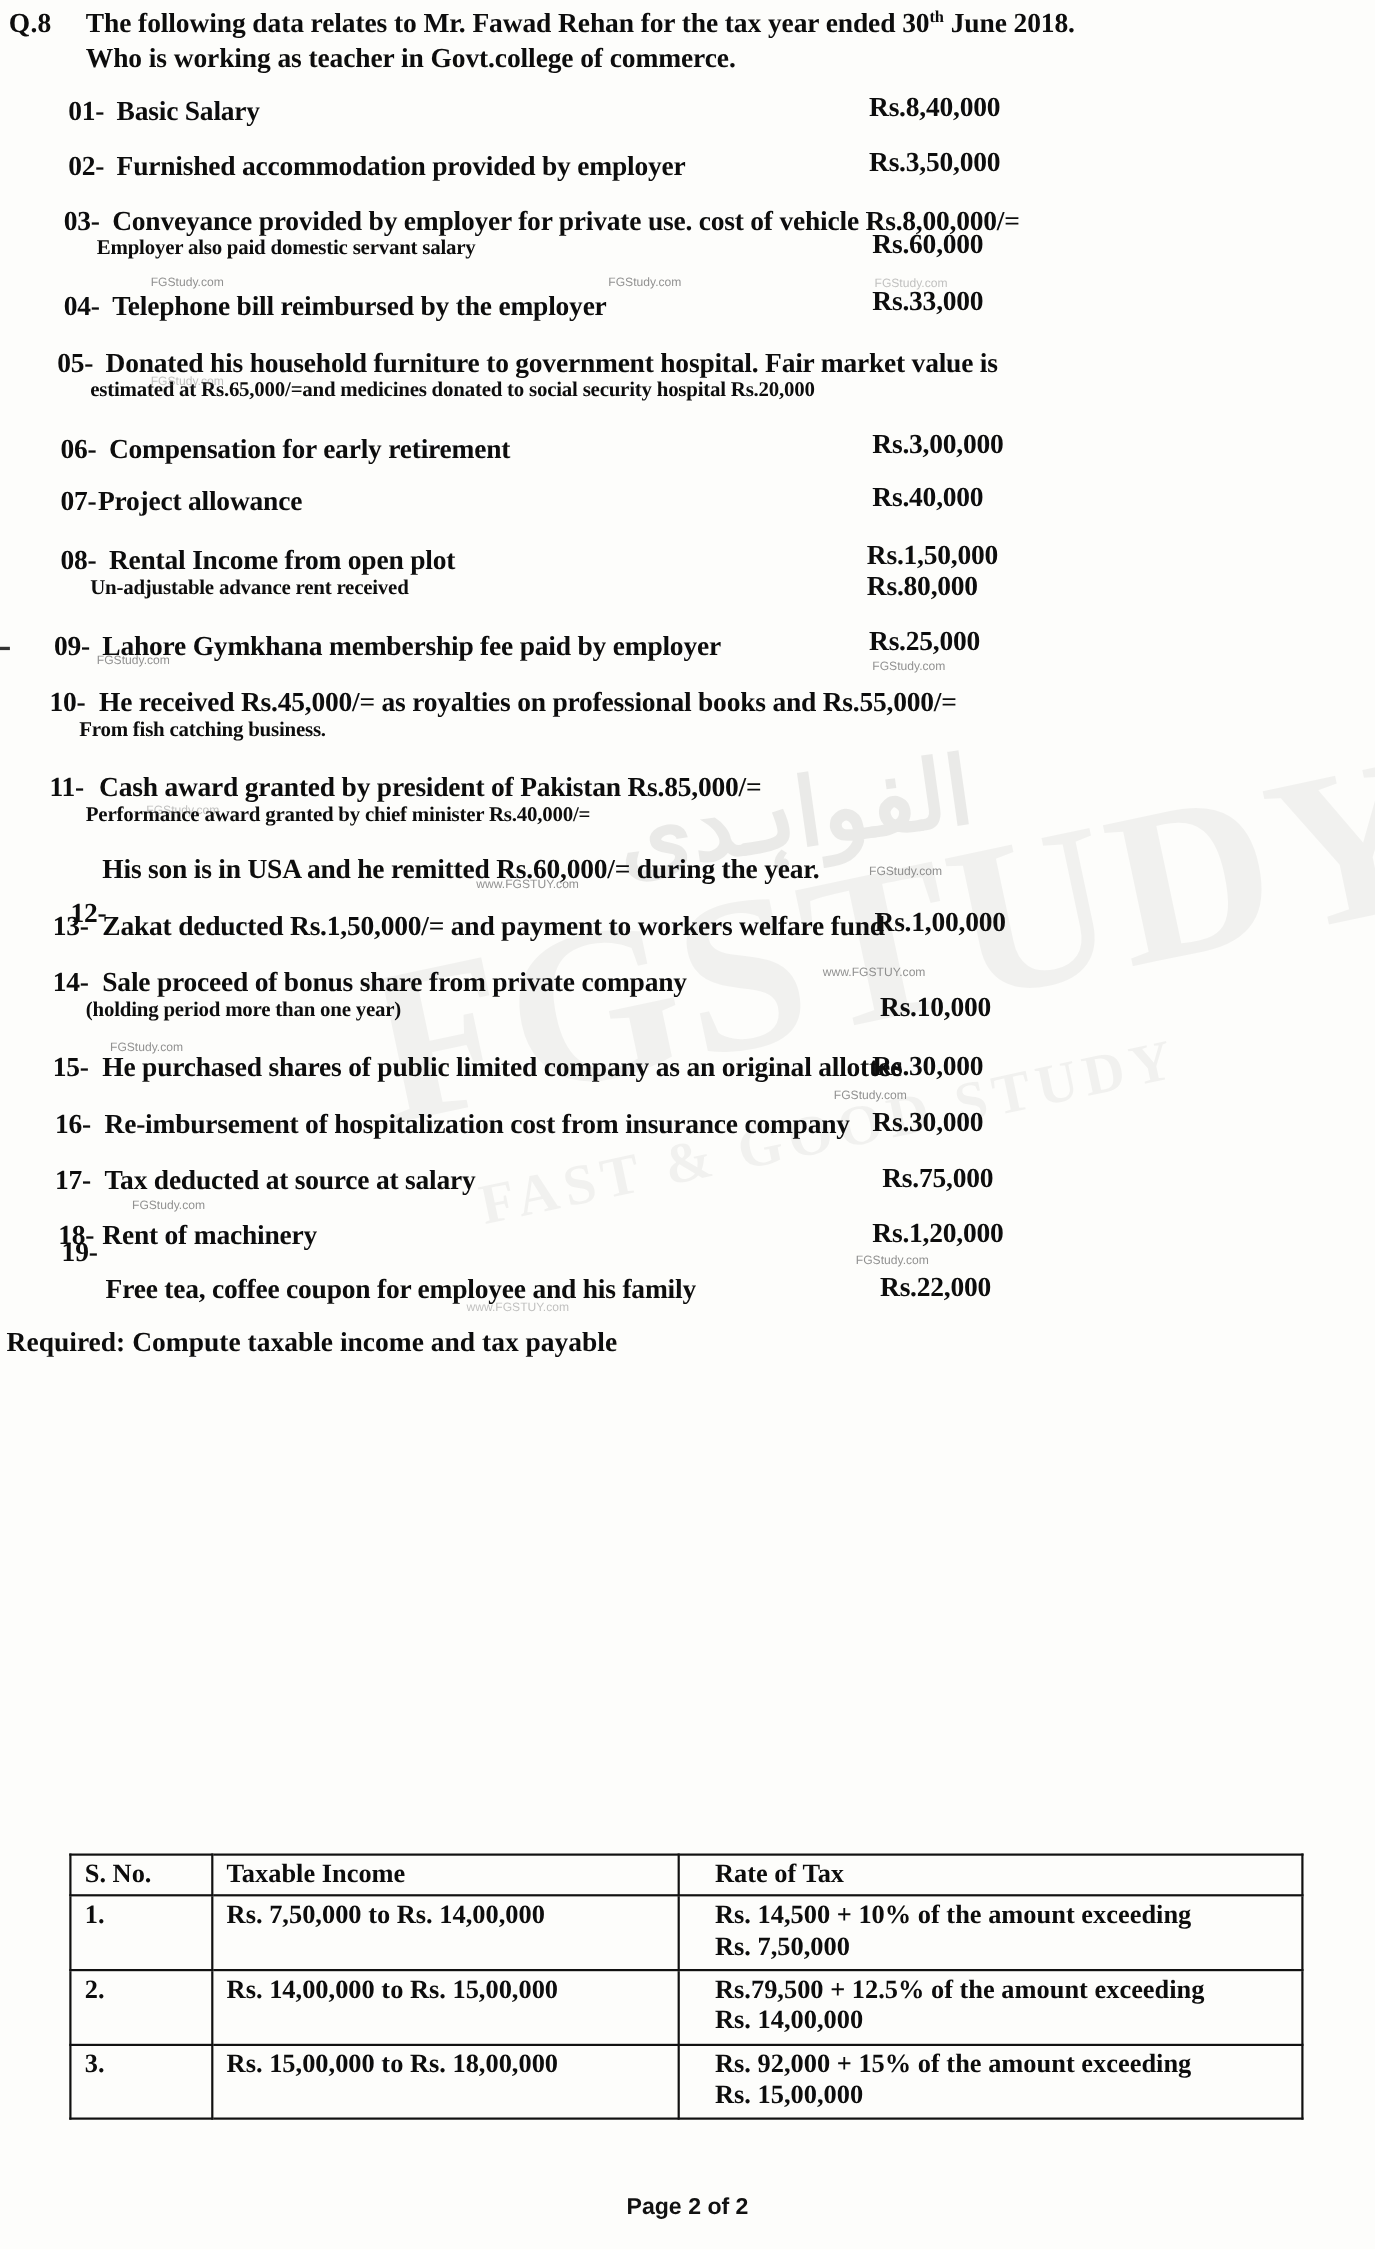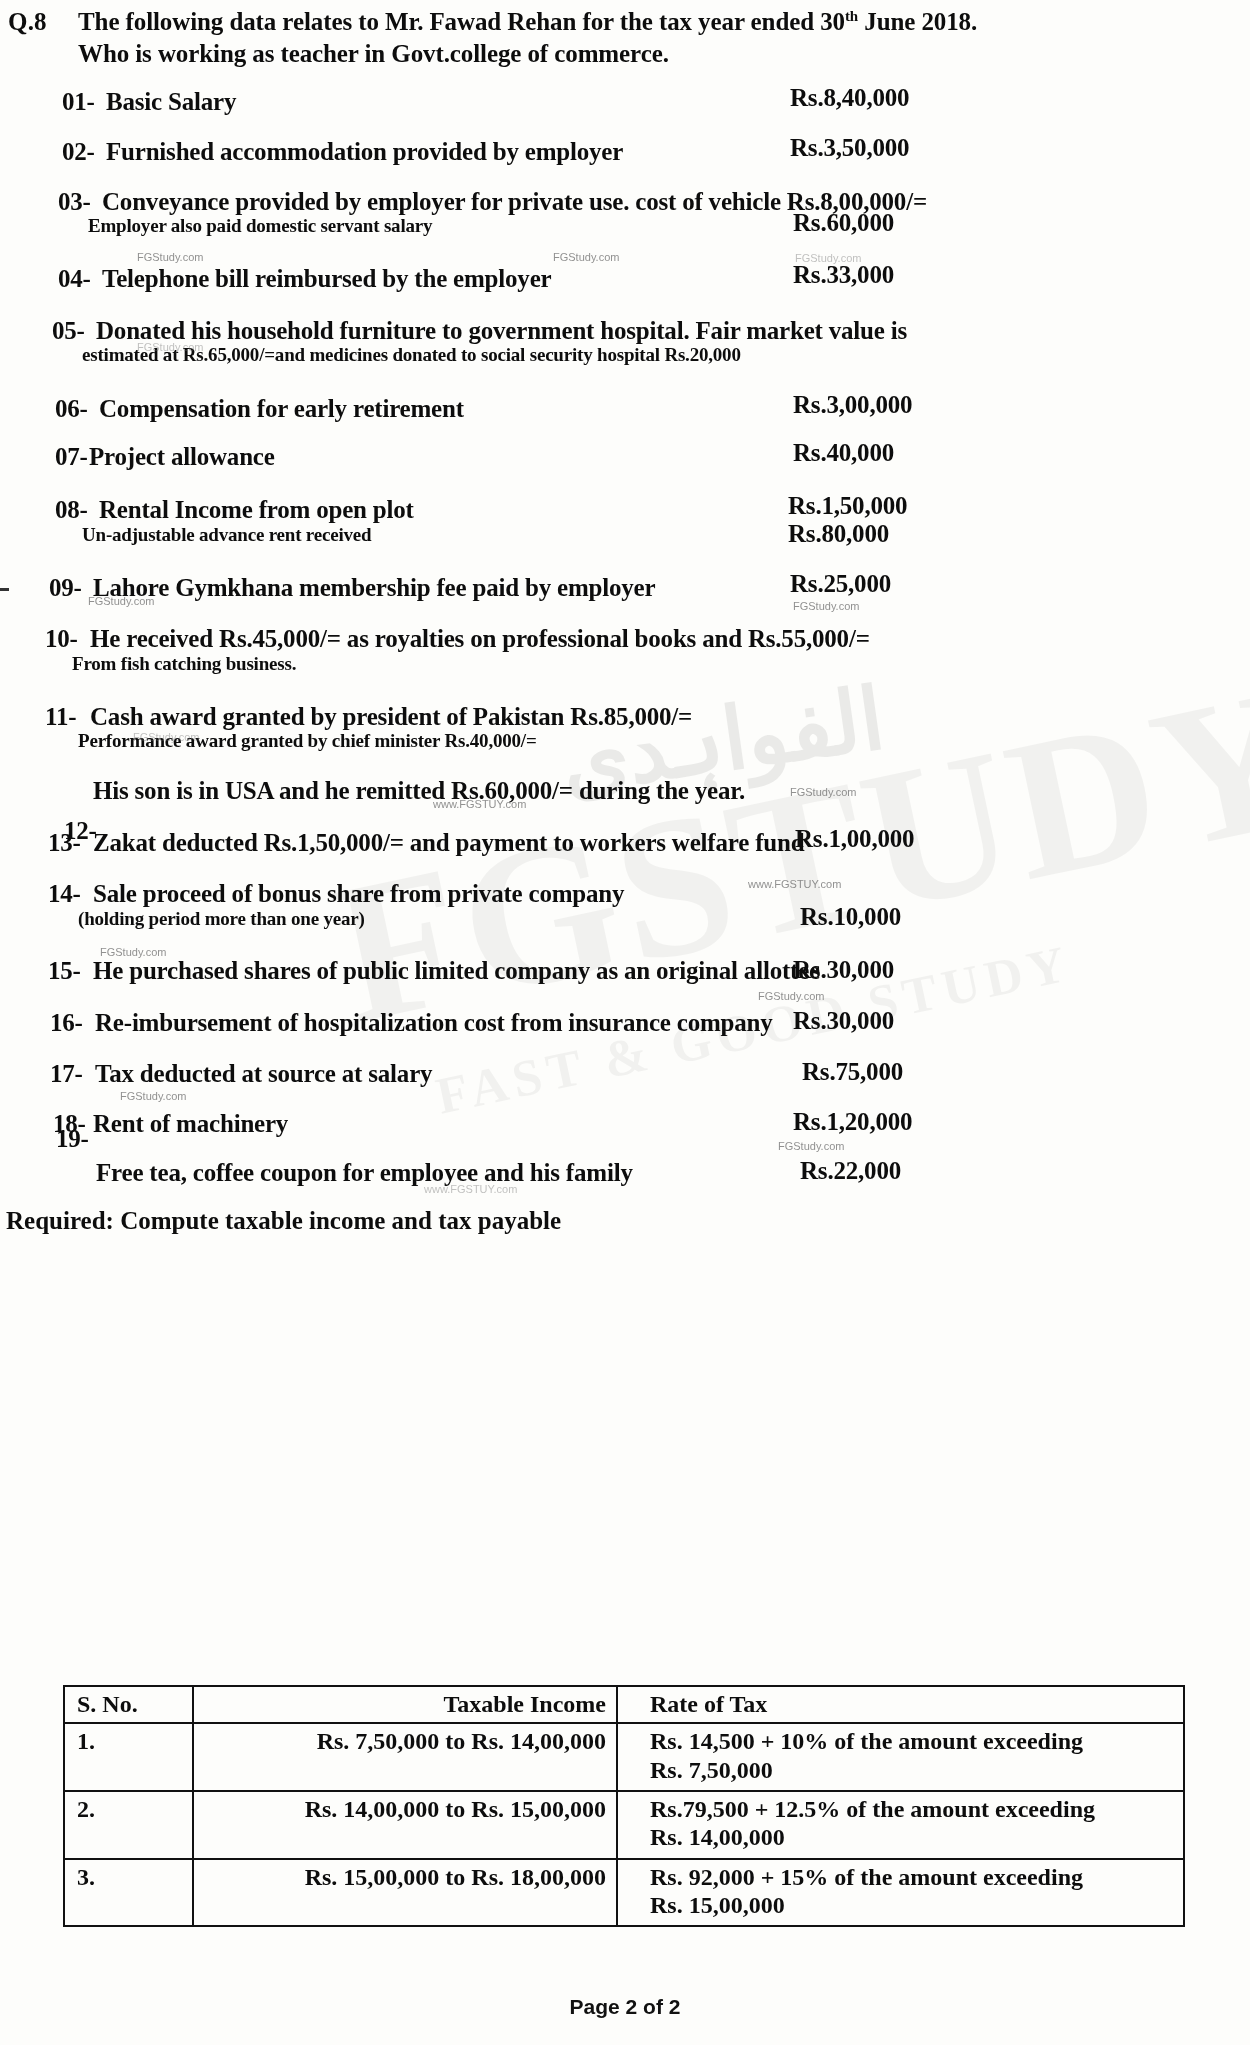--- a/index.html
+++ b/index.html
@@ -142,21 +142,21 @@
     vertical-align: top;
     text-align: left;
     color: #0d0d0d;
     line-height: 1.18;
   }
   #rate-table th {
     font-weight: 800;
     padding-bottom: 4px;
   }
   #rate-table .col-sno { width: 105px; padding-left: 12px; }
-  #rate-table .col-income { width: 400px; text-align: right; }
+  #rate-table .col-income { width: 400px; }
   #rate-table .col-rate { width: auto; padding-left: 32px; }
   #rate-table .cell-2line { height: 56px; }
   #rate-table .rate-line2 { display: block; }
 
   
   #footer {
     position: absolute;
     left: 0;
     top: 1995px;
     width: 1250px;

